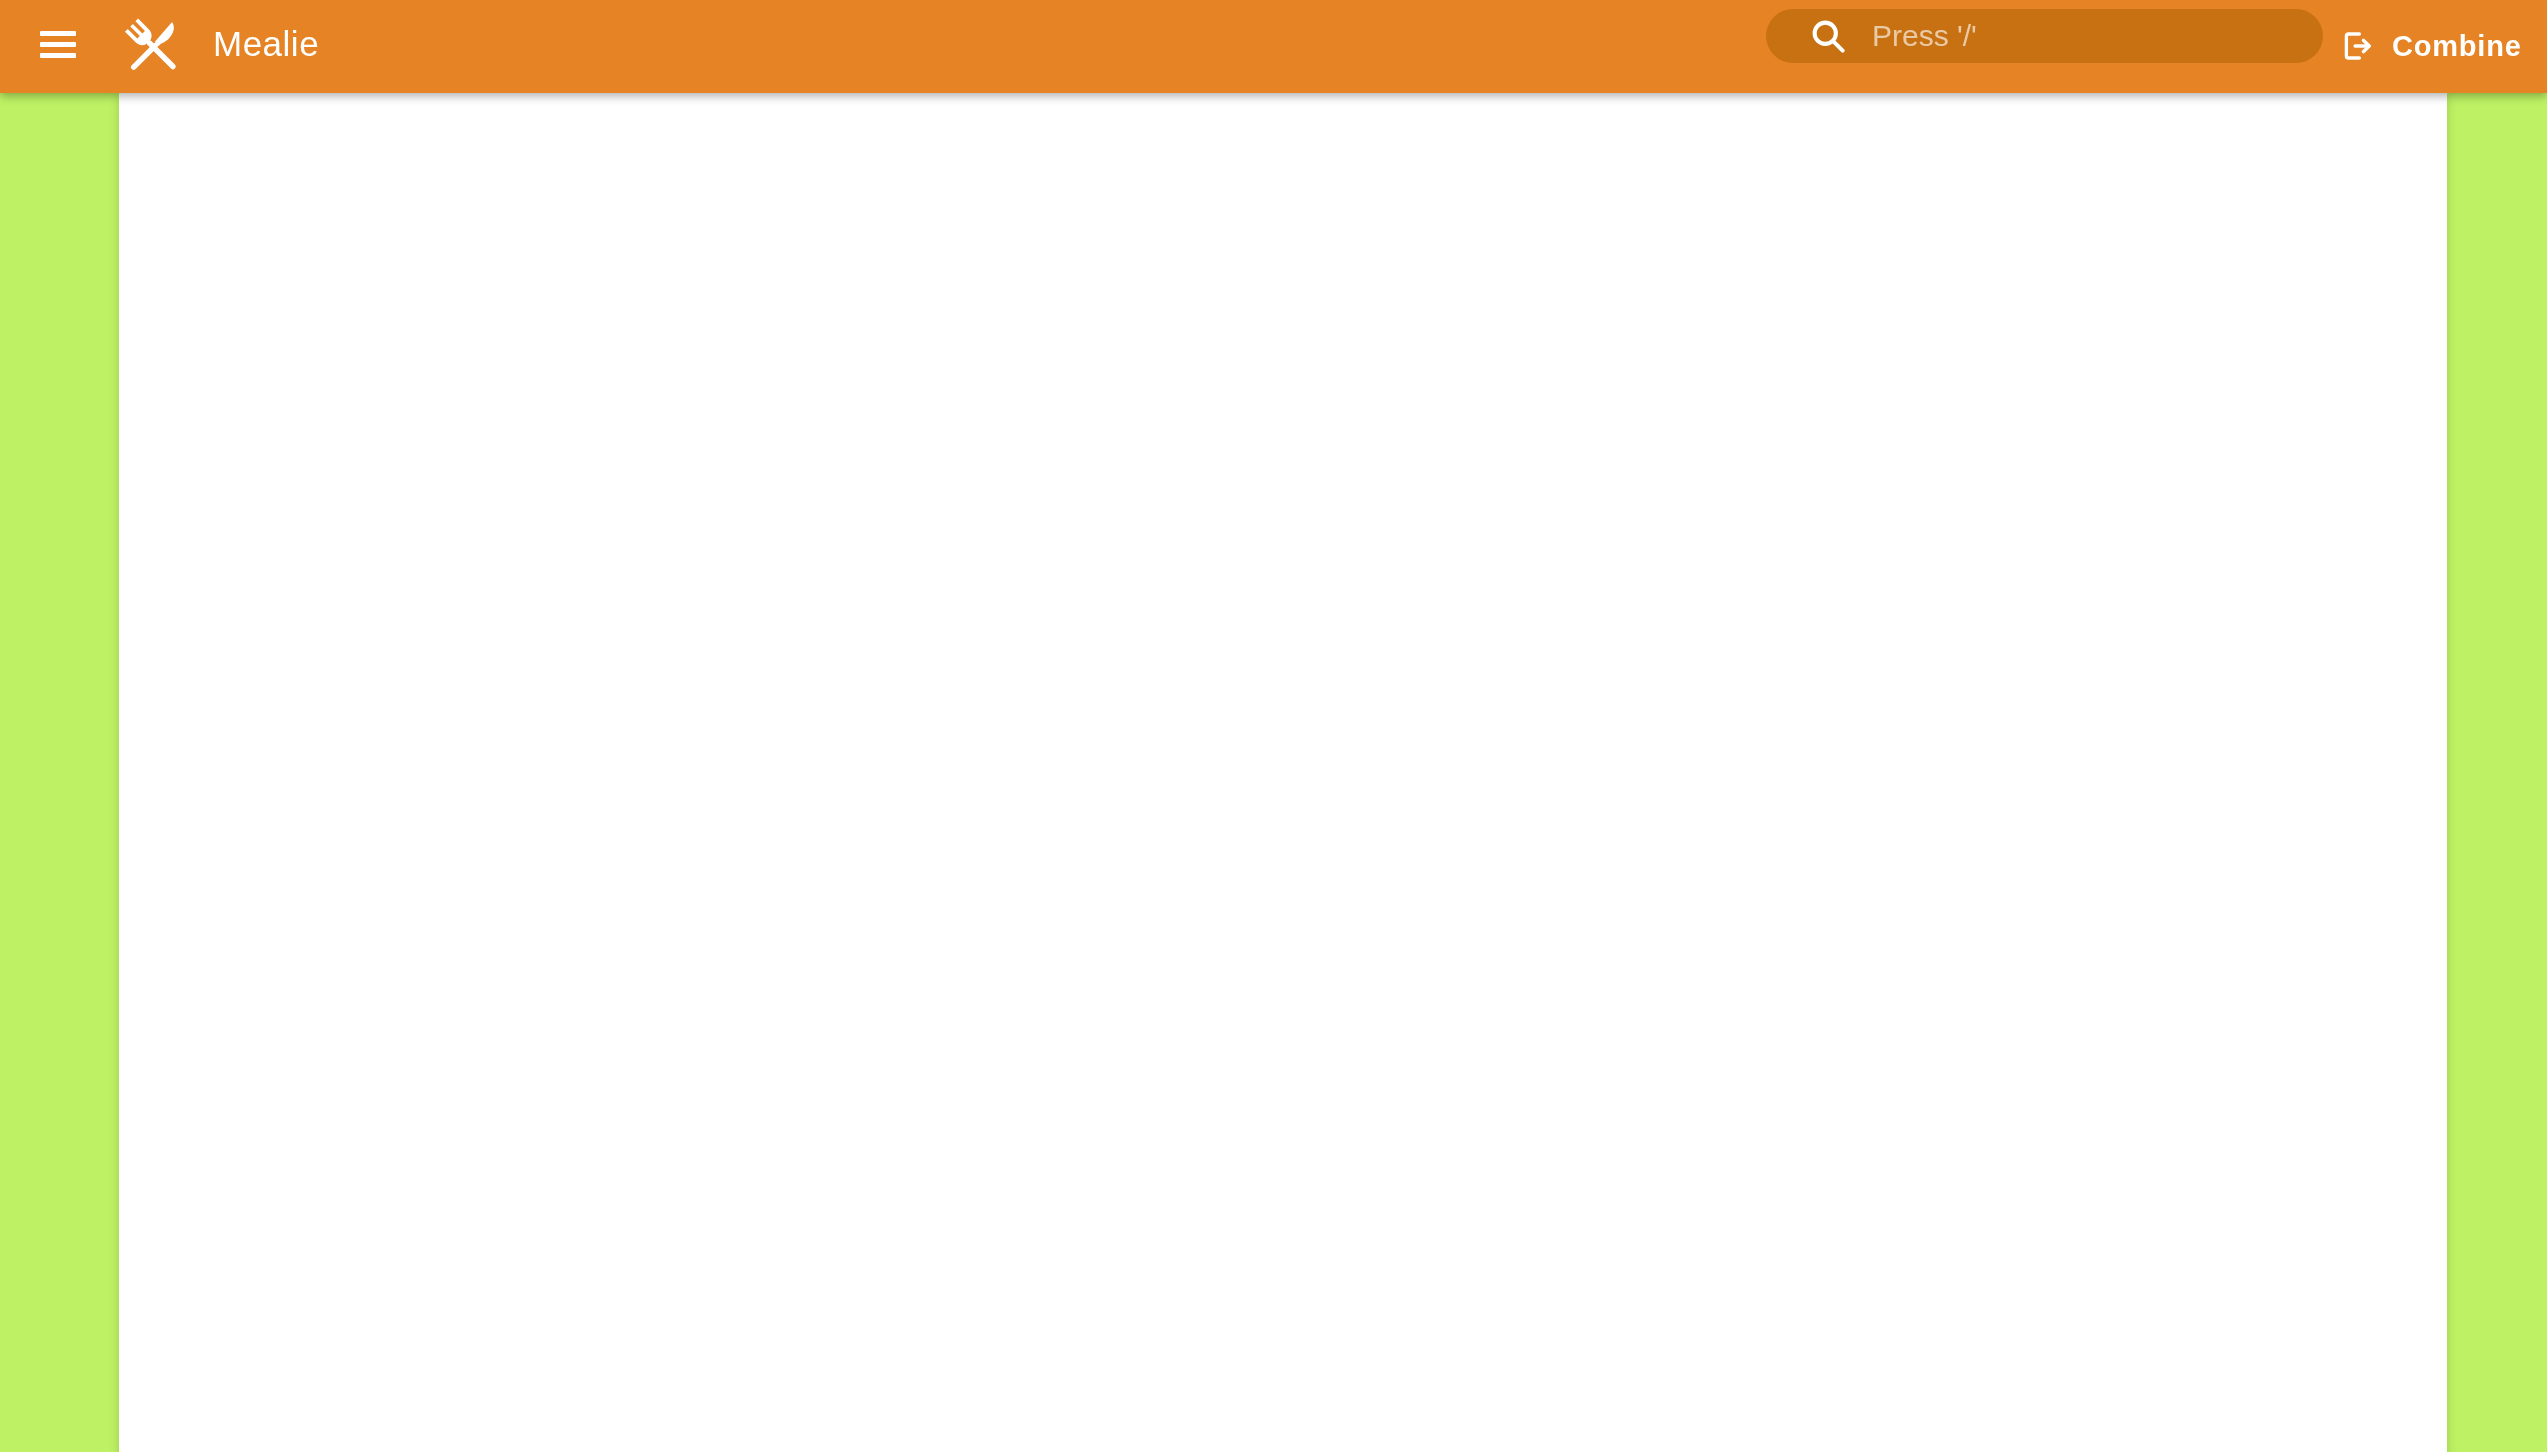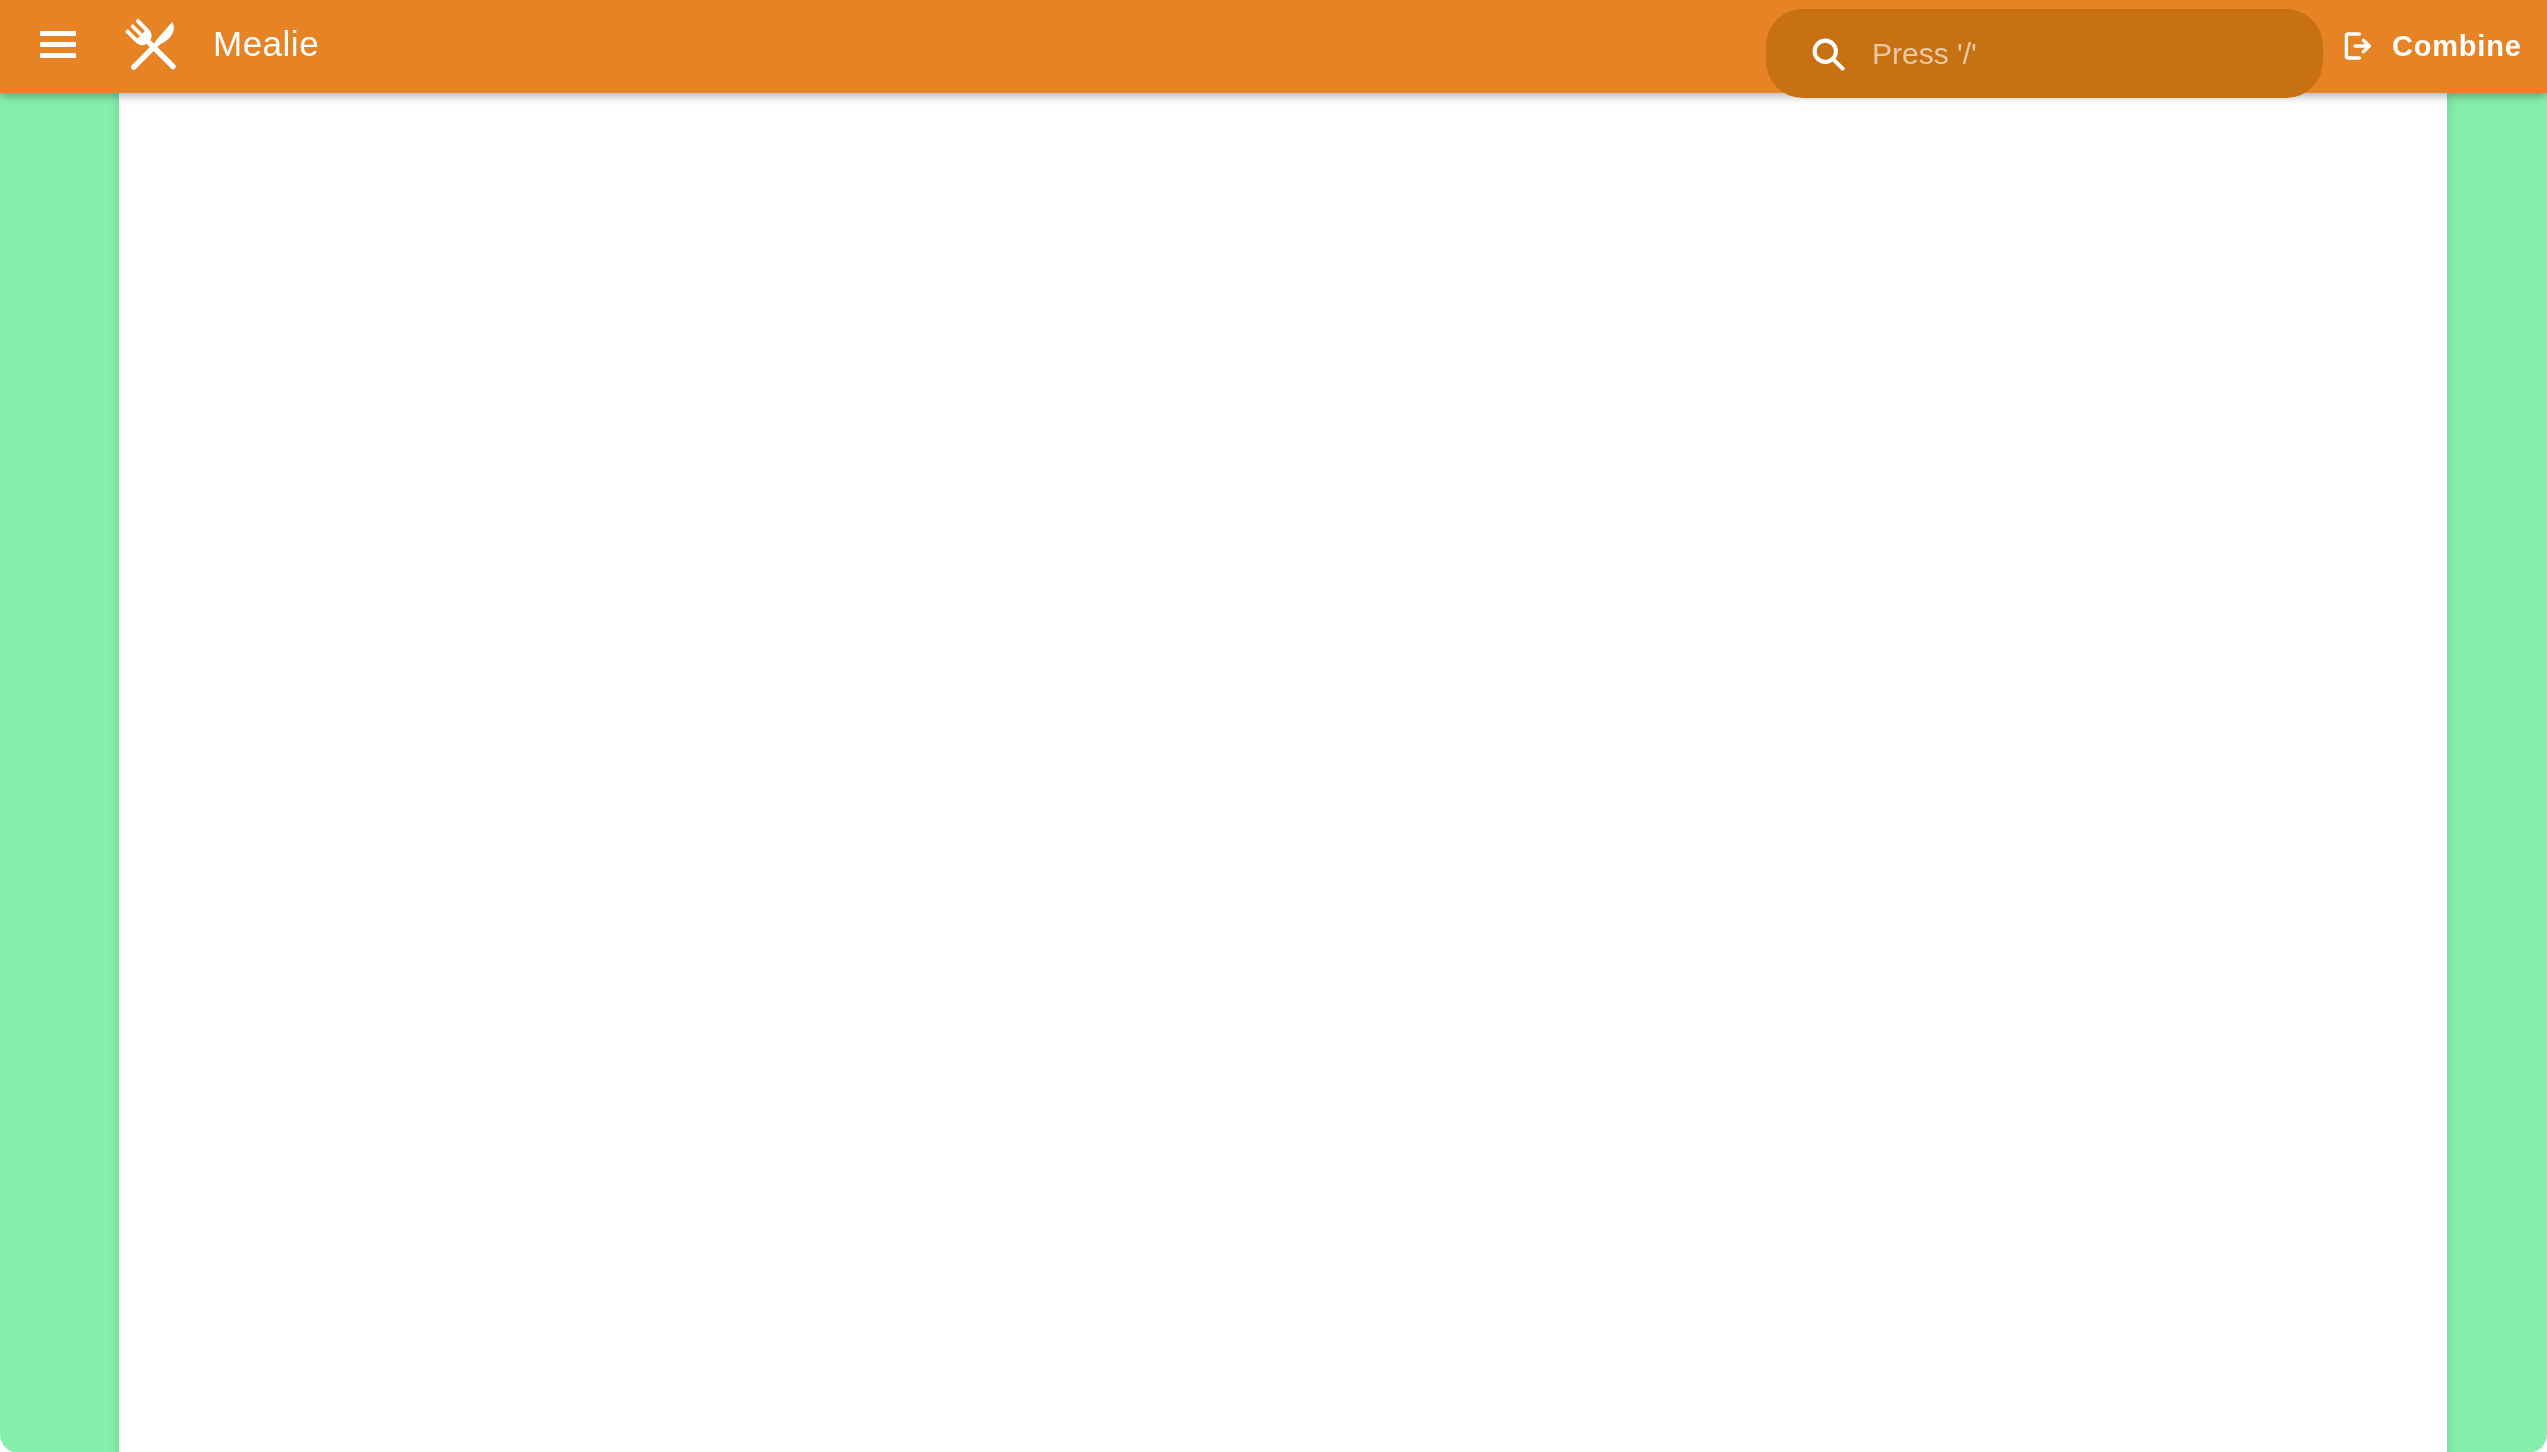--- a/index.html
+++ b/index.html
@@ -1,27 +1,27 @@
 <!DOCTYPE html>
 <html><head>
 <meta charset="utf-8">
 <style>
   html,body{margin:0;padding:0;width:2547px;height:1453px;overflow:hidden;background:#ffffff;
     font-family:"Liberation Sans","DejaVu Sans",sans-serif;}
   .abs{position:absolute;}
-  .screen{position:relative;width:2547px;height:1453px;background:#86efac;border-radius:19px;}
+  .screen{position:relative;width:2547px;height:1453px;background:#bef264;}
 
   
   .app-header{position:absolute;left:0;top:0;width:2547px;height:93px;background:#E58325;
     box-shadow:0 3px 9px rgba(0,0,0,0.32);z-index:50;}
   .menu-btn{position:absolute;left:40px;top:31px;width:38px;height:32px;cursor:pointer;}
   .menu-btn .bar{display:block;width:36px;height:4.6px;background:#fff;border-radius:1px;margin-bottom:6.6px;}
   .logo{position:absolute;left:117px;top:8px;width:72px;height:78px;}
   .app-title{position:absolute;left:213px;top:24px;font-size:35px;font-weight:500;color:#ffffff;letter-spacing:0.5px;}
-  .search{position:absolute;left:1766px;top:9px;width:557px;height:89px;background:#C87113;border-radius:37px;
+  .search{position:absolute;left:1766px;top:9px;width:557px;height:54px;background:#C87113;border-radius:37px;
     display:flex;align-items:center;padding:0 0 0 40px;box-sizing:border-box;}
   .search svg{flex:0 0 auto;}
   .search input{background:transparent;border:none;outline:none;margin-left:20px;width:398px;
     font-size:30px;color:#fff;font-family:inherit;}
   .search input::placeholder{color:rgba(255,255,255,0.62);}
   .logout{position:absolute;left:2338px;top:22px;height:48px;display:flex;align-items:center;cursor:pointer;}
   .logout span{margin-left:16px;font-size:29px;font-weight:600;color:#ffffff;letter-spacing:0.8px;}
 
   
   .main-card{position:absolute;left:119px;top:93px;width:2328px;height:1393px;background:#ffffff;

